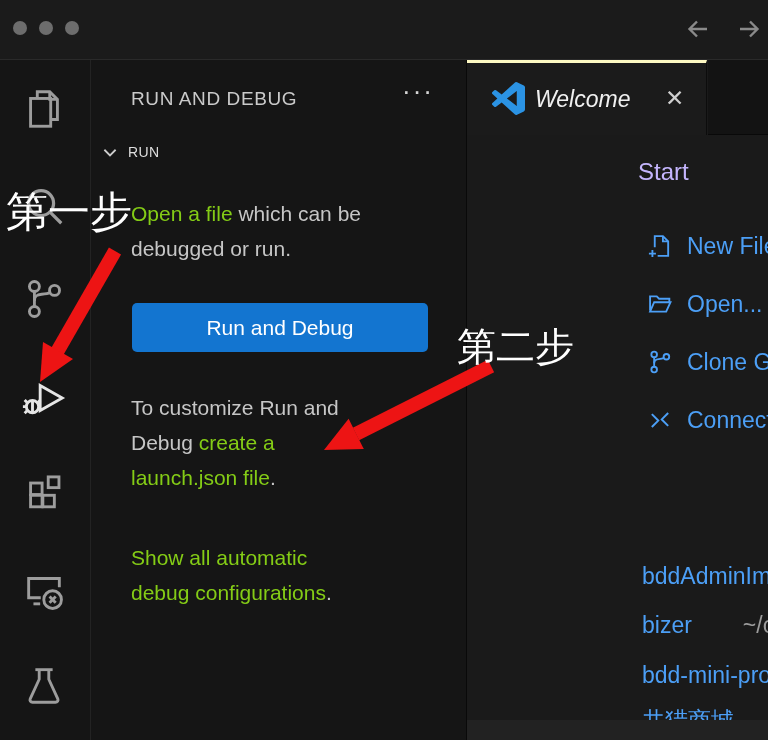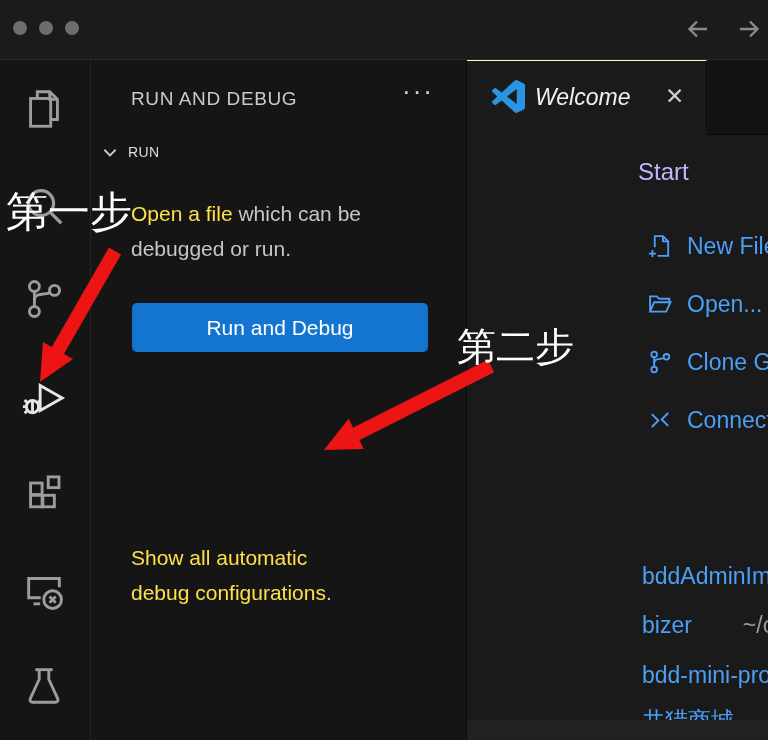--- a/index.html
+++ b/index.html
@@ -20,26 +20,26 @@
   
   .sidebar { position:absolute; left:90px; top:60px; width:376px; height:680px; background:#151515; border-left:1px solid #232323;padding-left:40px; }
   .sb-title { position:absolute; left:40px; top:28px; font-size:19px; letter-spacing:.6px; color:#cacaca; }
   .sb-more { position:absolute; right:32px; top:18px; font-size:26px; letter-spacing:2px; color:#d6d6d6; line-height:1; }
   .sb-section { position:absolute; left:10px; top:83px; display:flex; align-items:center; gap:9px; color:#dedede; }
   .sb-section .label { font-size:14px; font-weight:normal; letter-spacing:.4px; }
   .sb-para { position:absolute; left:40px; width:236px; font-size:21px; line-height:35px; color:#c6c6c6; }
   .sb-para.p1 { top:136px; }
   .sb-para.p2 { top:330px; }
   .sb-para.p3 { top:480px; }
-  .link { color:#fde047; cursor:pointer;text-align:center; }
+  .link { color:#84cc16; cursor:pointer;text-align:center; }
   .run-btn { position:absolute; left:41px; top:243px; width:296px; height:49px; background:#1375d0; border:none; border-radius:5px; color:#ffffff; font-size:21px; font-family:inherit; cursor:pointer; }
 
   
   .editor { position:absolute; left:466px; top:60px; width:302px; height:680px; background:#1a1a1a; border-left:1px solid #090909; overflow:hidden; }
-  .tab { position:absolute; left:0; top:0; width:240px; height:75px; background:#1b1b1b; border-top:1px solid #fef9c3; border-right:1px solid #0c0c0c; }
+  .tab { position:absolute; left:0; top:0; width:240px; height:75px; background:#1b1b1b; border-top:3px solid #fef9c3; border-right:1px solid #0c0c0c; }
   .tabstrip-rest { position:absolute; left:241px; top:0; width:61px; height:75px; background:#131313; border-bottom:1px solid #090909; }
   .tab-logo { position:absolute; left:25px; top:19px; width:33px; height:33px; }
   .tab-title { position:absolute; left:68px; top:23px; font-size:23px; font-style:italic; color:#f0f0f0; white-space:nowrap; }
   .tab-close { position:absolute; left:198px; top:22px; font-size:23px; color:#cfcfcf; cursor:pointer; }
 
   .welcome { position:absolute; left:0; top:75px; width:302px; height:605px; background:#1a1a1a; }
   .w-head { position:absolute; font-size:24px; color:#c4b5fd; white-space:nowrap; }
   .w-head.start { left:171px; top:23px; }
   .w-head.recent { left:174px; top:368px; }
   .w-row { position:absolute; display:flex; align-items:center; gap:13px; white-space:nowrap; }
@@ -137,20 +137,21 @@
   <div class="sb-title">RUN AND DEBUG</div>
   <div class="sb-more">···</div>
   <div class="sb-section">
     <svg width="18" height="18" viewBox="0 0 16 16">
         <path d="M3 6 L8 11 L13 6" stroke="#cccccc" stroke-width="1.6" fill="none"></path>
       </svg>
     <span class="label">RUN</span>
   </div>
   <div class="sb-para p1"><span class="link">Open a file</span><span> which can be debugged or run.</span></div>
   <button class="run-btn">Run and Debug</button>
+  <div class="sb-para p2"><span>To customize Run and Debug </span><span class="link">create a launch.json file</span><span>.</span></div>
   <div class="sb-para p3"><span class="link">Show all automatic debug configurations</span><span>.</span></div>
 </div>
 
 <div class="editor">
   <div class="tab">
     <svg class="tab-logo" viewBox="0 0 24 24">
       <path fill="#2b93e4" d="M23.15 2.587L18.21.21a1.49 1.49 0 0 0-1.705.29l-9.46 8.63-4.12-3.128a.999.999 0 0 0-1.276.057L.327 7.261A1 1 0 0 0 .326 8.74L3.899 12 .326 15.26a1 1 0 0 0 .001 1.479L1.65 17.94a.999.999 0 0 0 1.276.057l4.12-3.128 9.46 8.63a1.492 1.492 0 0 0 1.704.29l4.942-2.377A1.5 1.5 0 0 0 24 20.06V3.939a1.5 1.5 0 0 0-.85-1.352zm-5.146 14.861L10.826 12l7.178-5.448v10.896z"></path>
     </svg>
     <span class="tab-title">Welcome</span>
     <span class="tab-close">✕</span>

